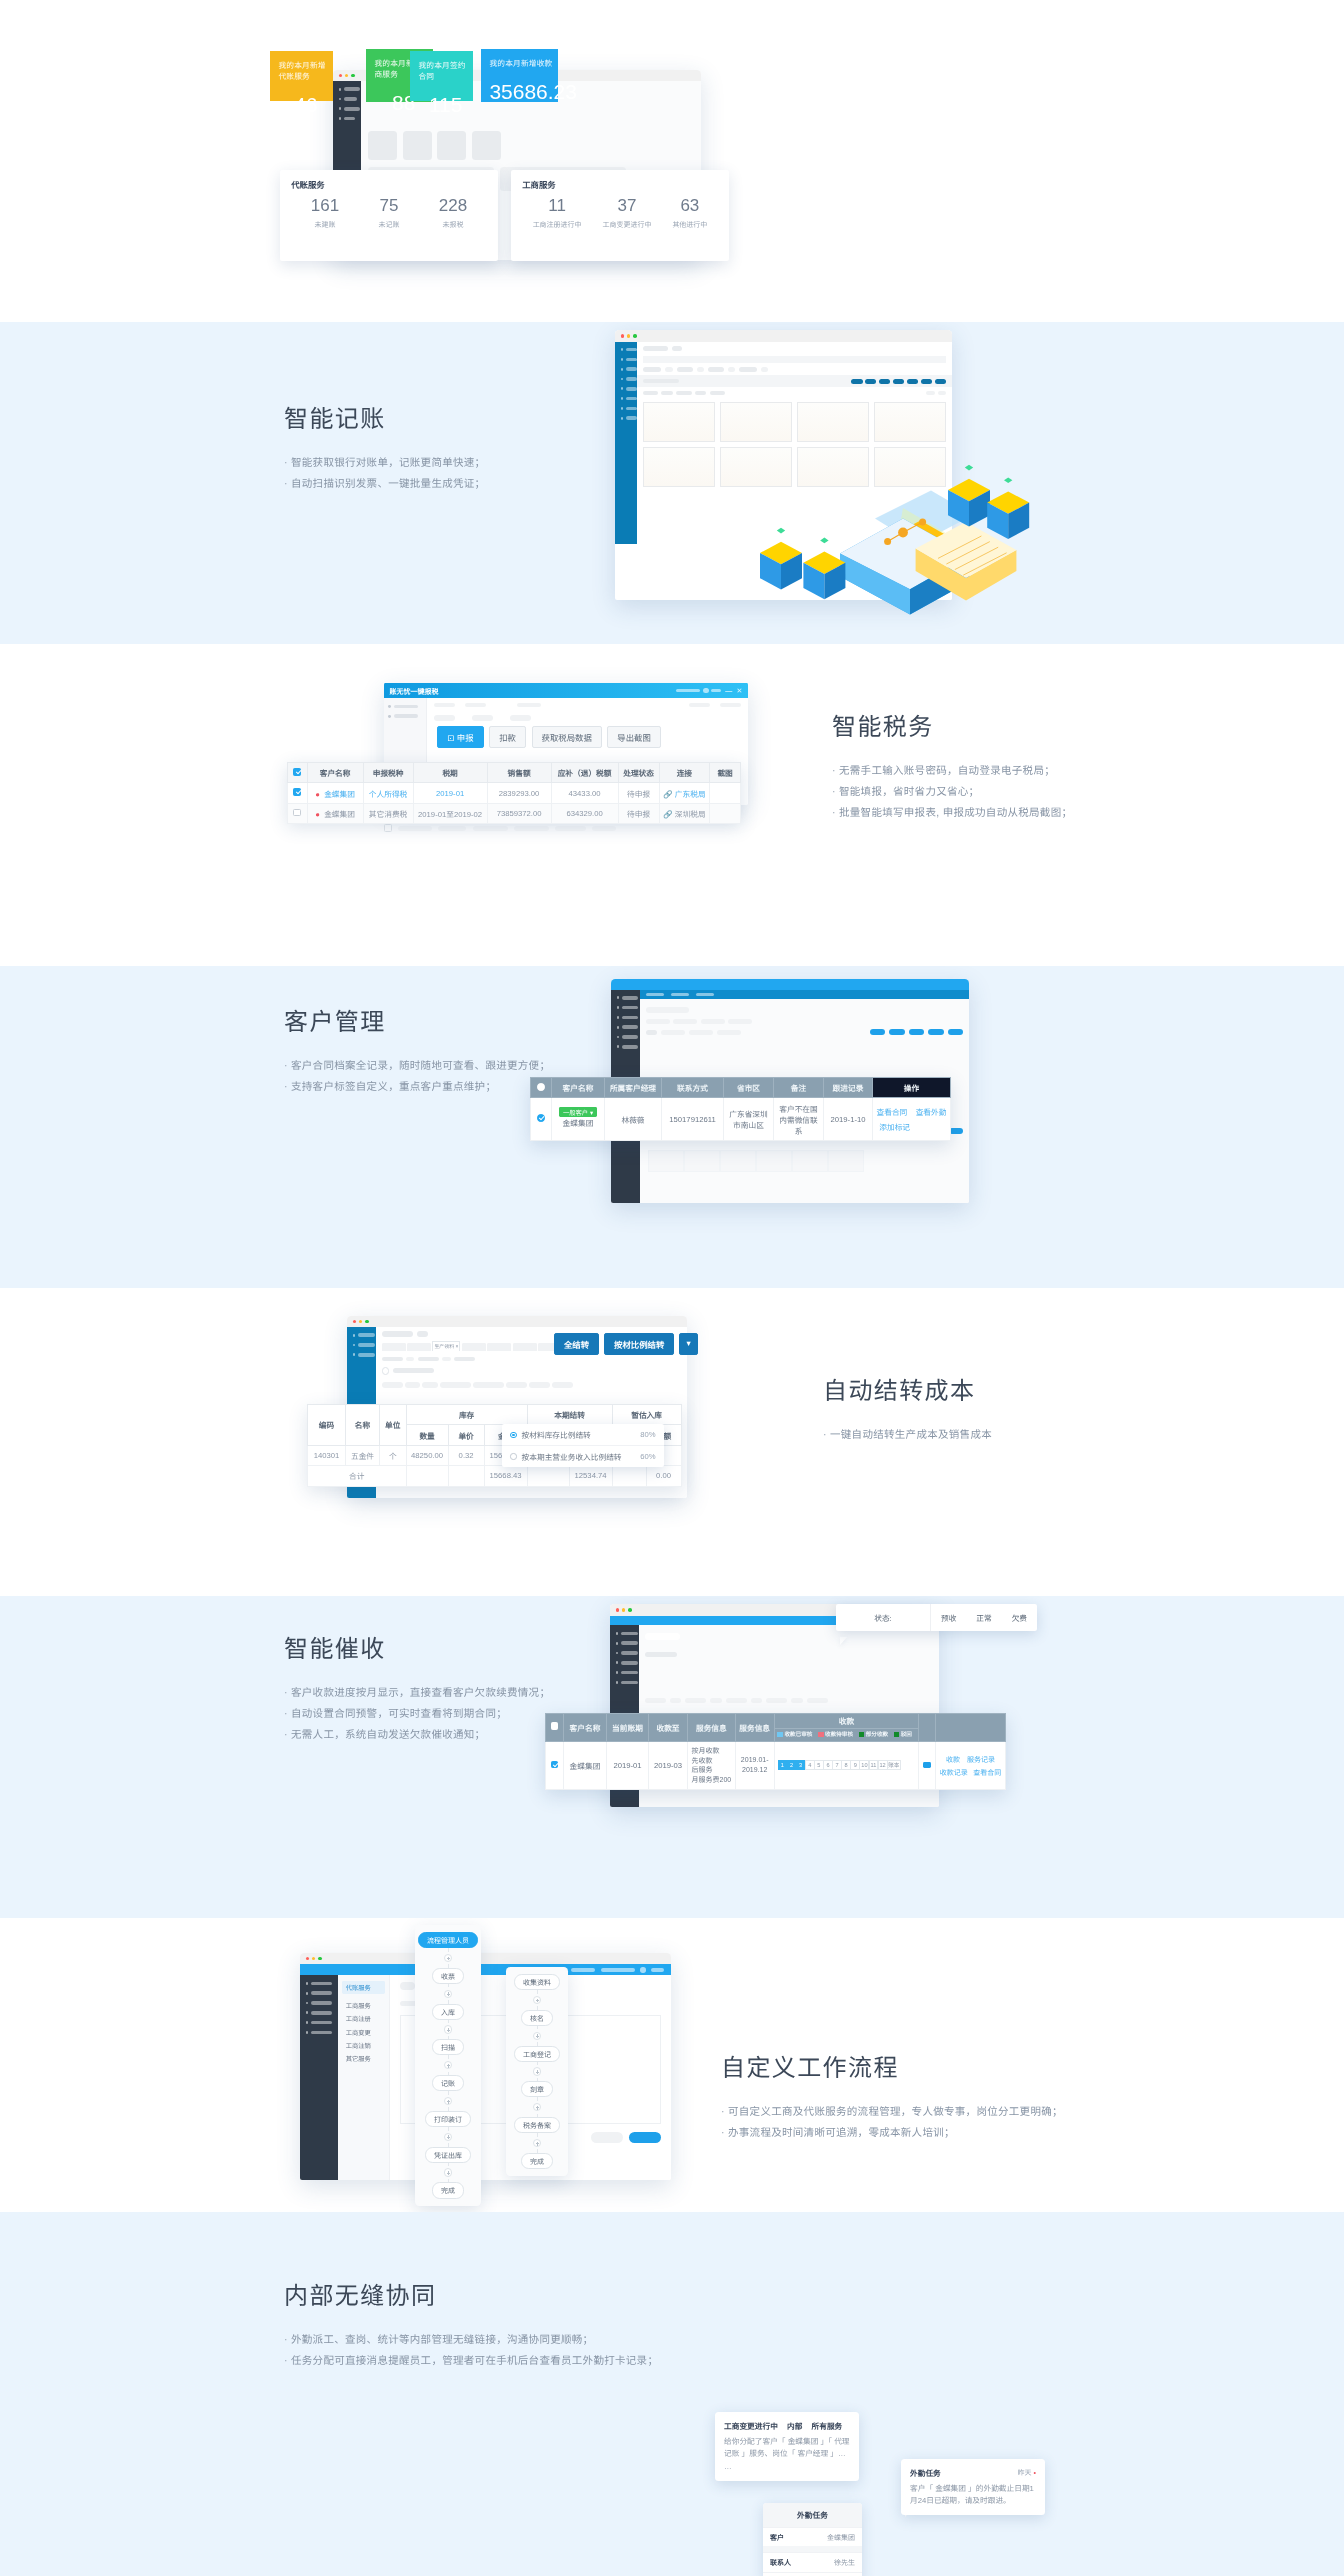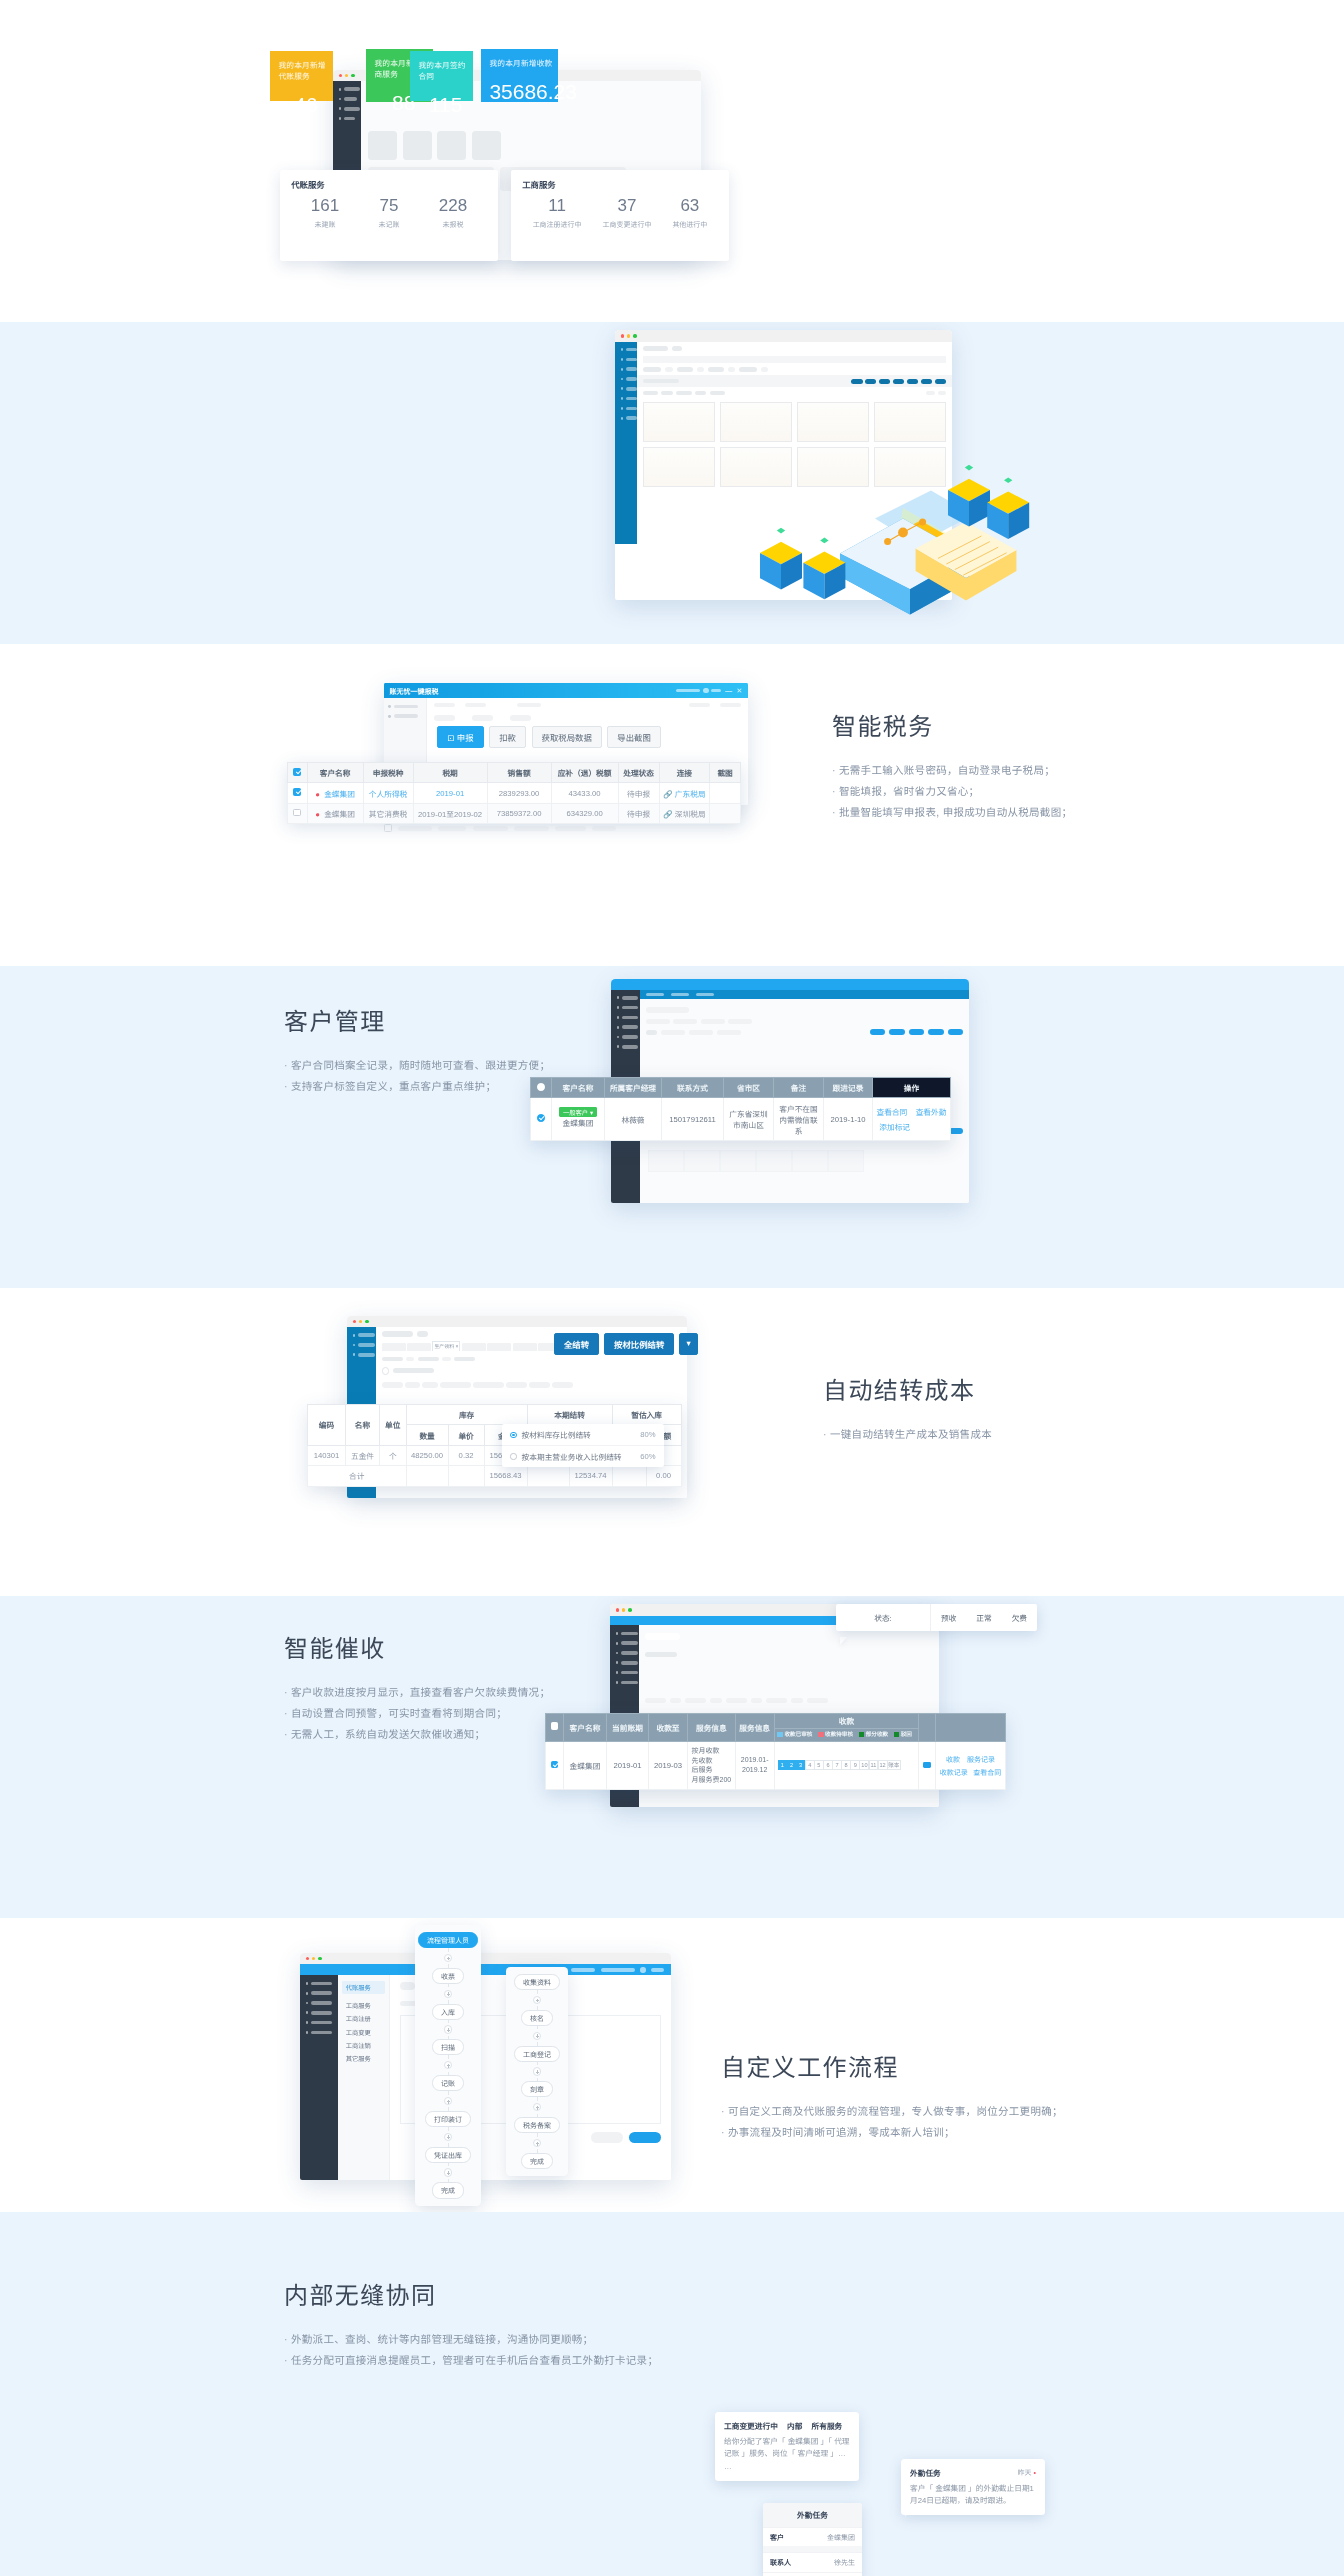--- a/index.html
+++ b/index.html
@@ -222,20 +222,25 @@
       <div>
         <div class="mp-num">63</div>
         <div class="mp-lab">其他进行中</div>
       </div>
     </div>
   </div>
 
 </section>
 
 <section class="section sec-blue" style="height:322px">
+  <div class="copy" style="left:284px; top:77px;">
+    <h2>智能记账</h2>
+    <div class="bullet">智能获取银行对账单，记账更简单快速；</div>
+    <div class="bullet">自动扫描识别发票、一键批量生成凭证；</div>
+  </div>
 
   <div class="win" style="left:615px; top:8.4px; width:337px; height:270px;">
     <div class="win-bar">
       <span class="dot r"></span>
       <span class="dot y"></span>
       <span class="dot g"></span>
     </div>
     <div class="win-side" style="top:11.2px; width:22px; bottom:56px;">
       <div class="side-item">
             <span class="side-dot"></span>

